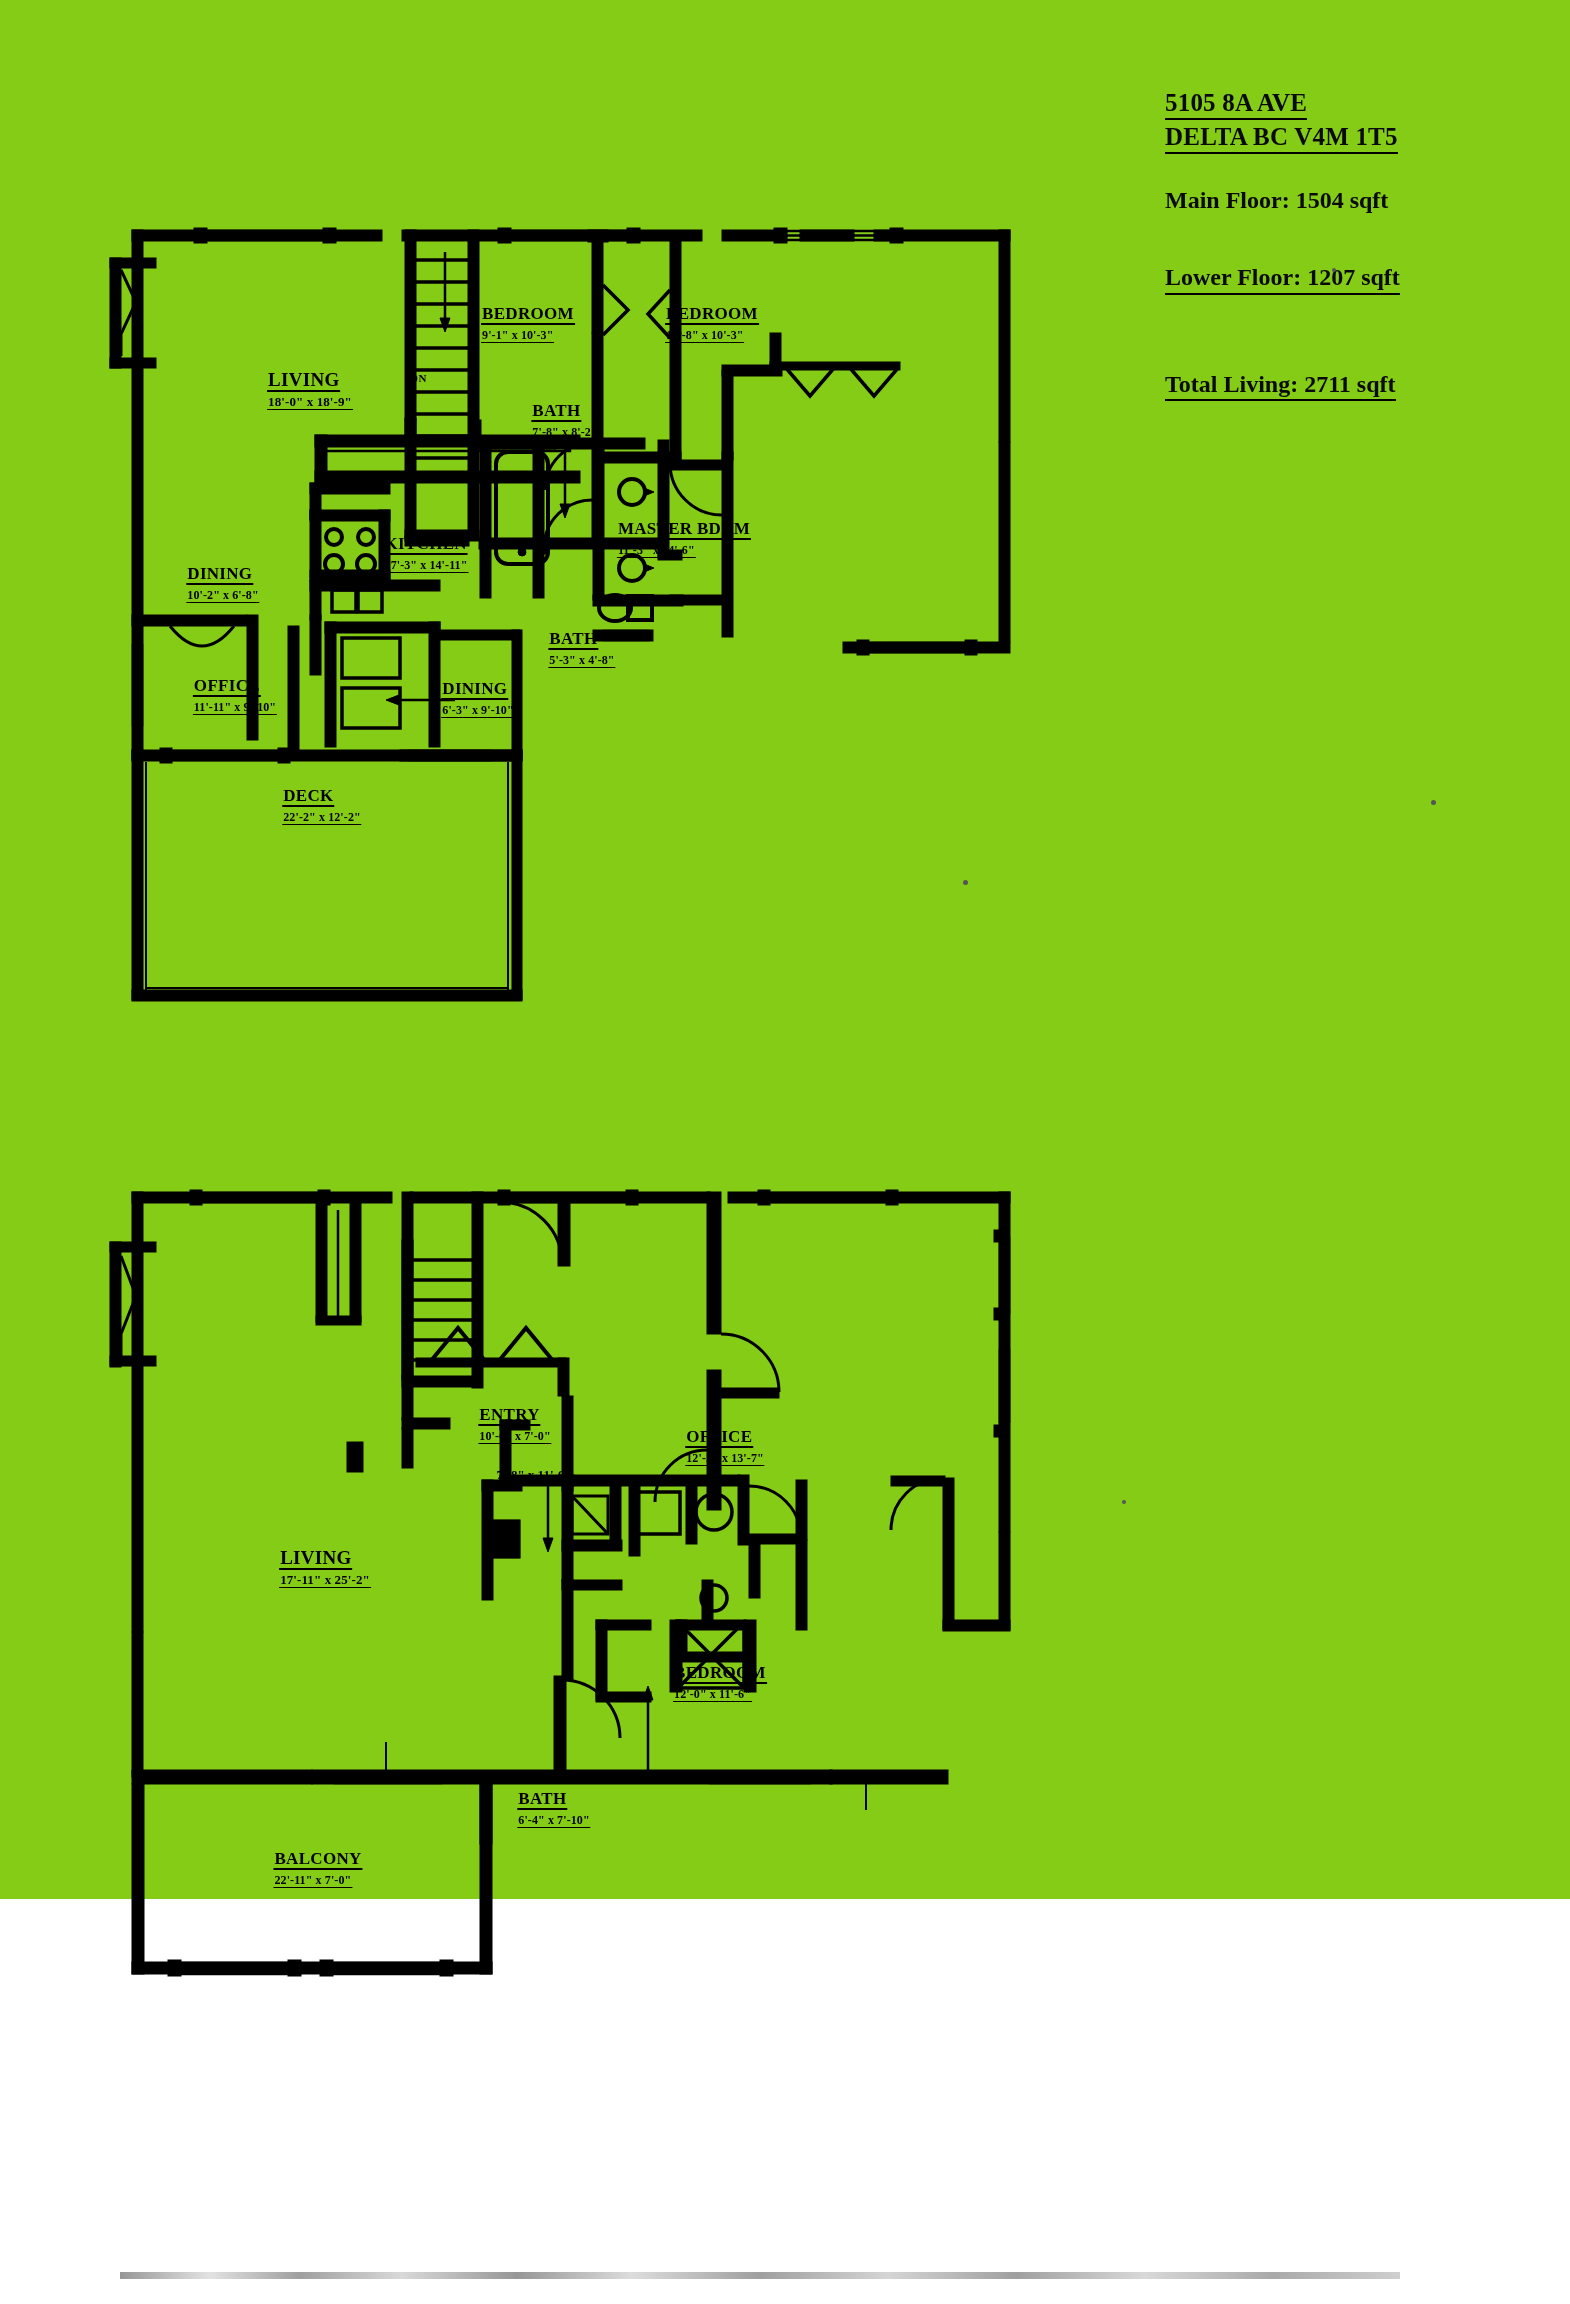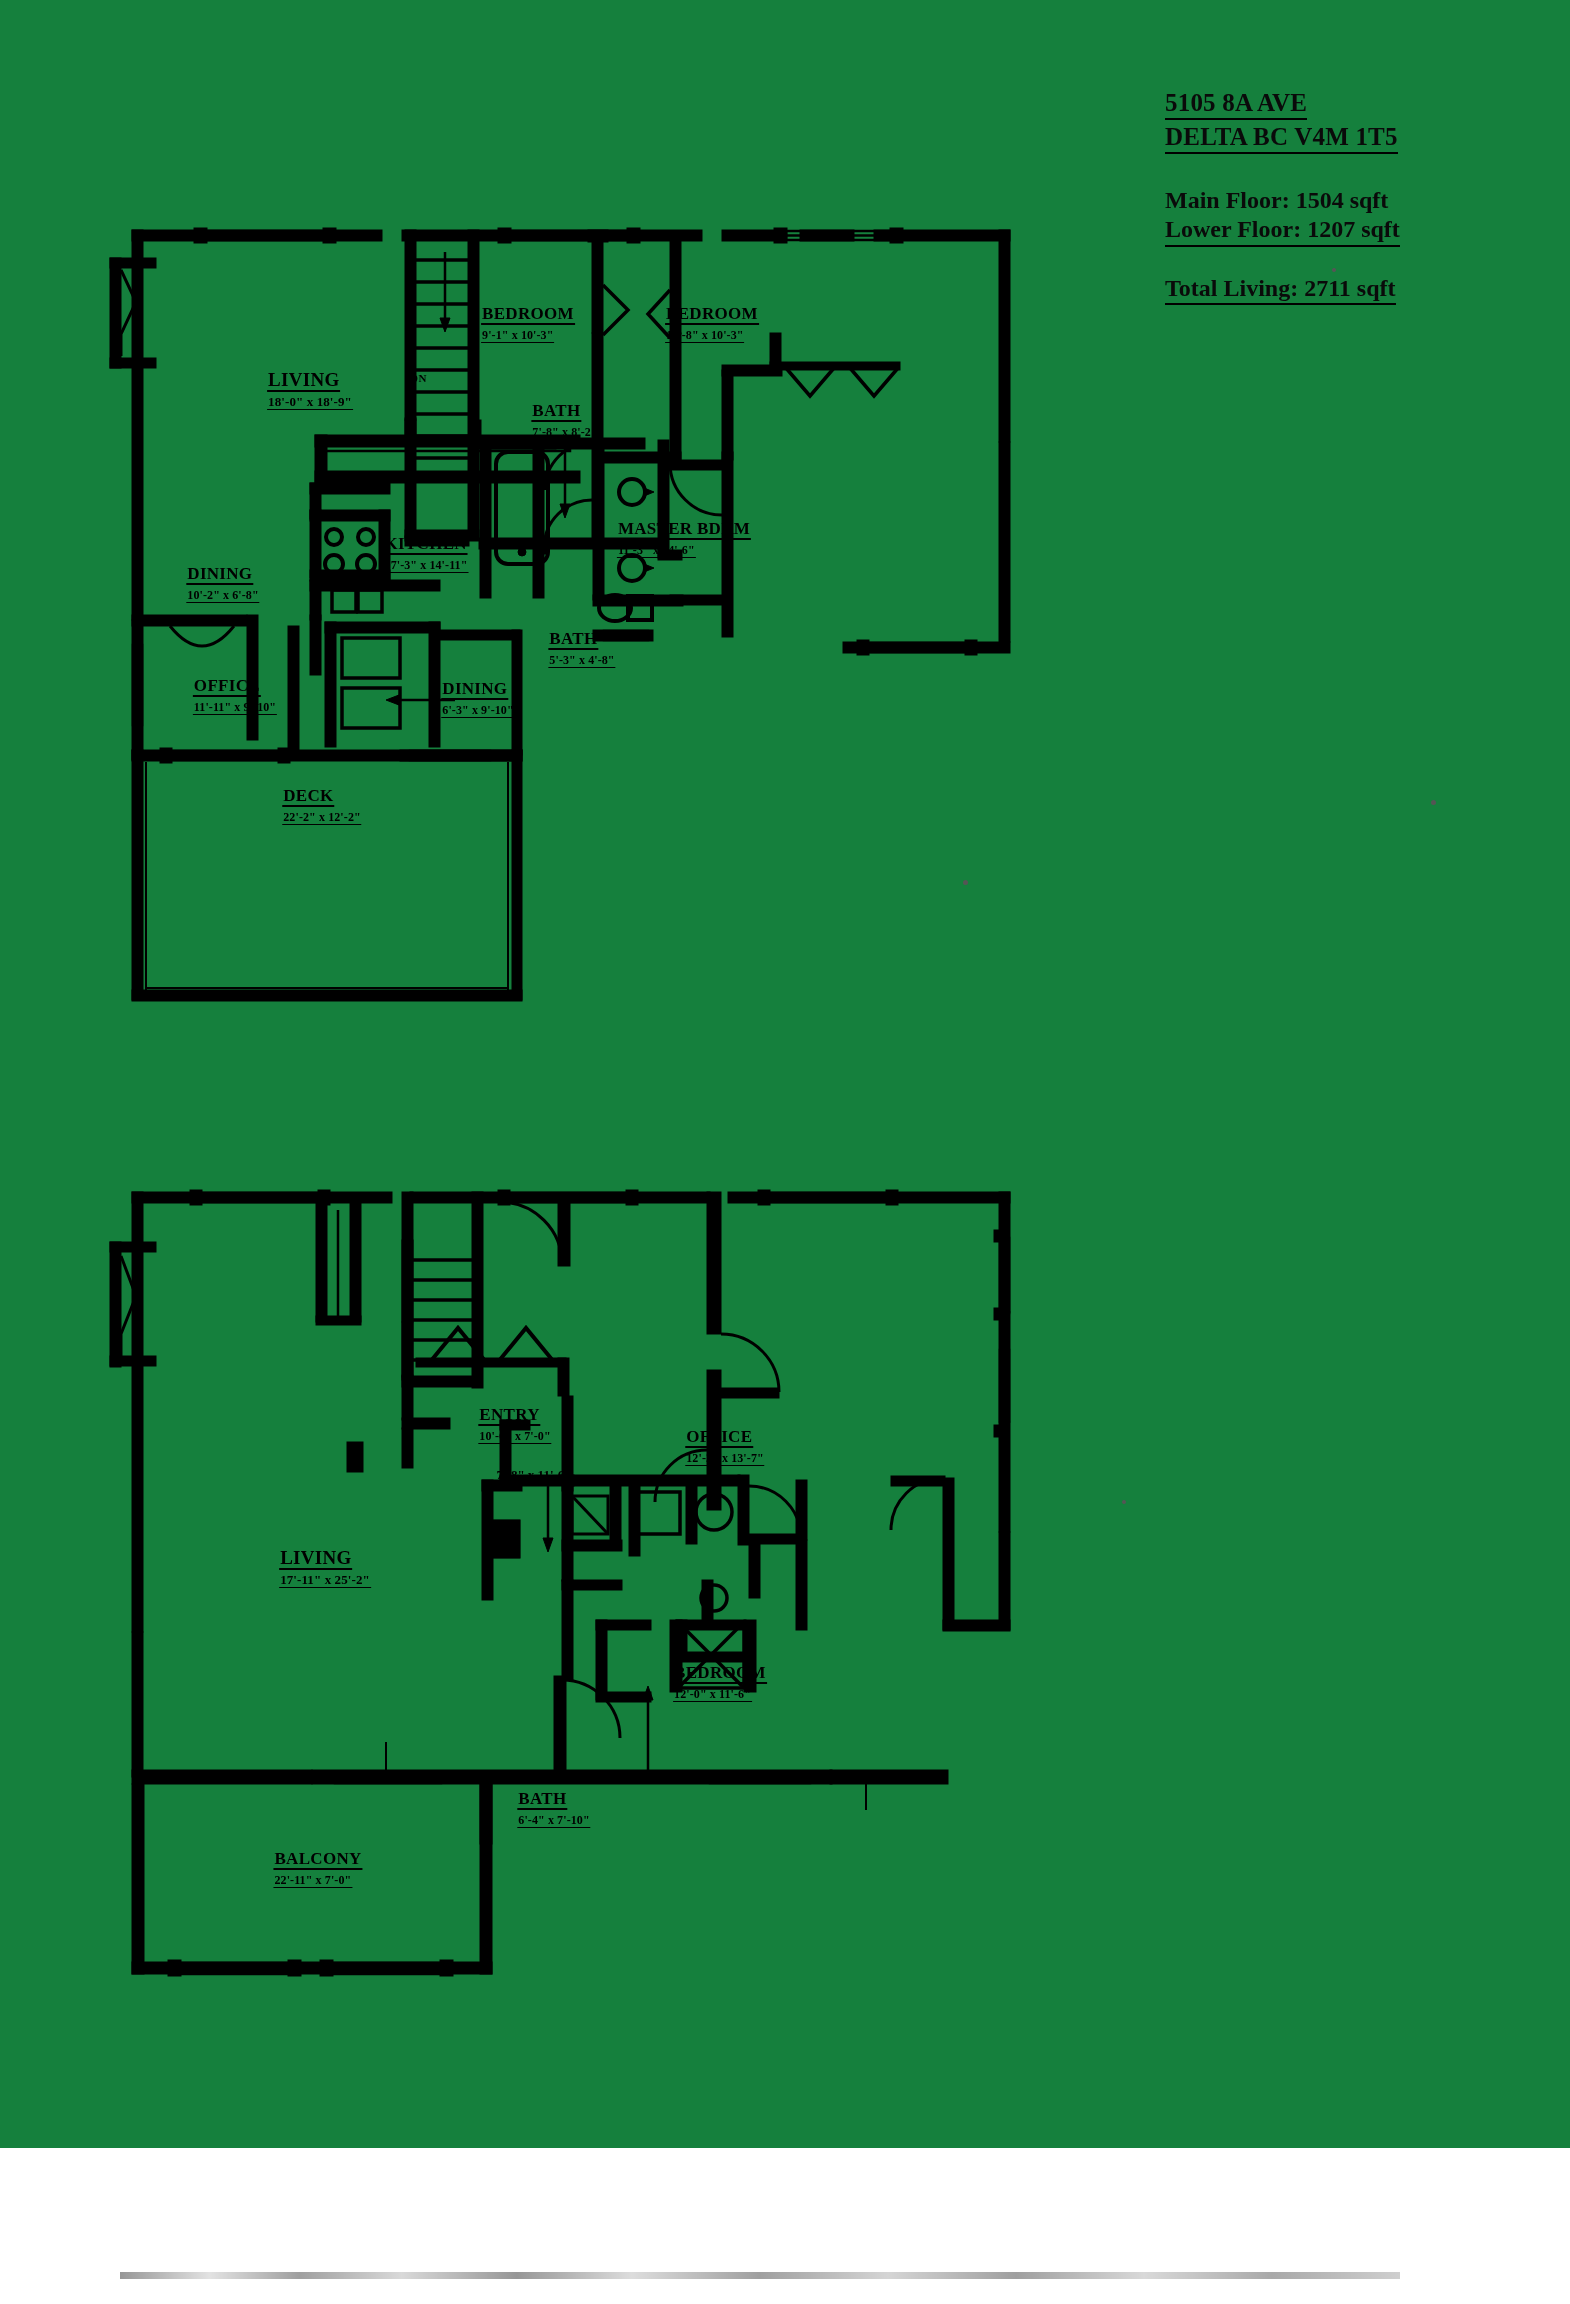--- a/index.html
+++ b/index.html
@@ -11,22 +11,22 @@
     width: 1570px;
     height: 2304px;
     position: relative;
     font-family: "Liberation Serif", "DejaVu Serif", serif;
     overflow: hidden;
   }
   #page {
     position: absolute;
     left: 0; top: 0;
     width: 1570px;
-    height: 2148px;
-    background: #15803d;
+    height: 1899px;
+    background: #84cc16;
   }
 
   
   .header-block {
     position: absolute;
     left: 1165px;
     top: 88px;
     width: 390px;
     color: #0a0a0a;
   }
@@ -42,21 +42,21 @@
     margin-bottom: 2px;
   }
   .hdr-gap { height: 30px; }
   .hdr-line2 {
     font-weight: bold;
     font-size: 24px;
     line-height: 1.22;
     white-space: nowrap;
     display: inline-block;
   }
-  .hdr-underline { border-bottom: 2.5px solid #000; }
+  .hdr-underline { border-bottom: 2.5px solid #000; margin-top: 48px; }
   .hdr-gap2 { height: 27px; }
 
   
   .plan {
     position: absolute;
   }
   #plan-main { left: 110px; top: 190px; width: 1060px; height: 780px; }
   #plan-lower { left: 110px; top: 1180px; width: 1060px; height: 900px; }
 
   .plan svg { display: block; overflow: visible; }

